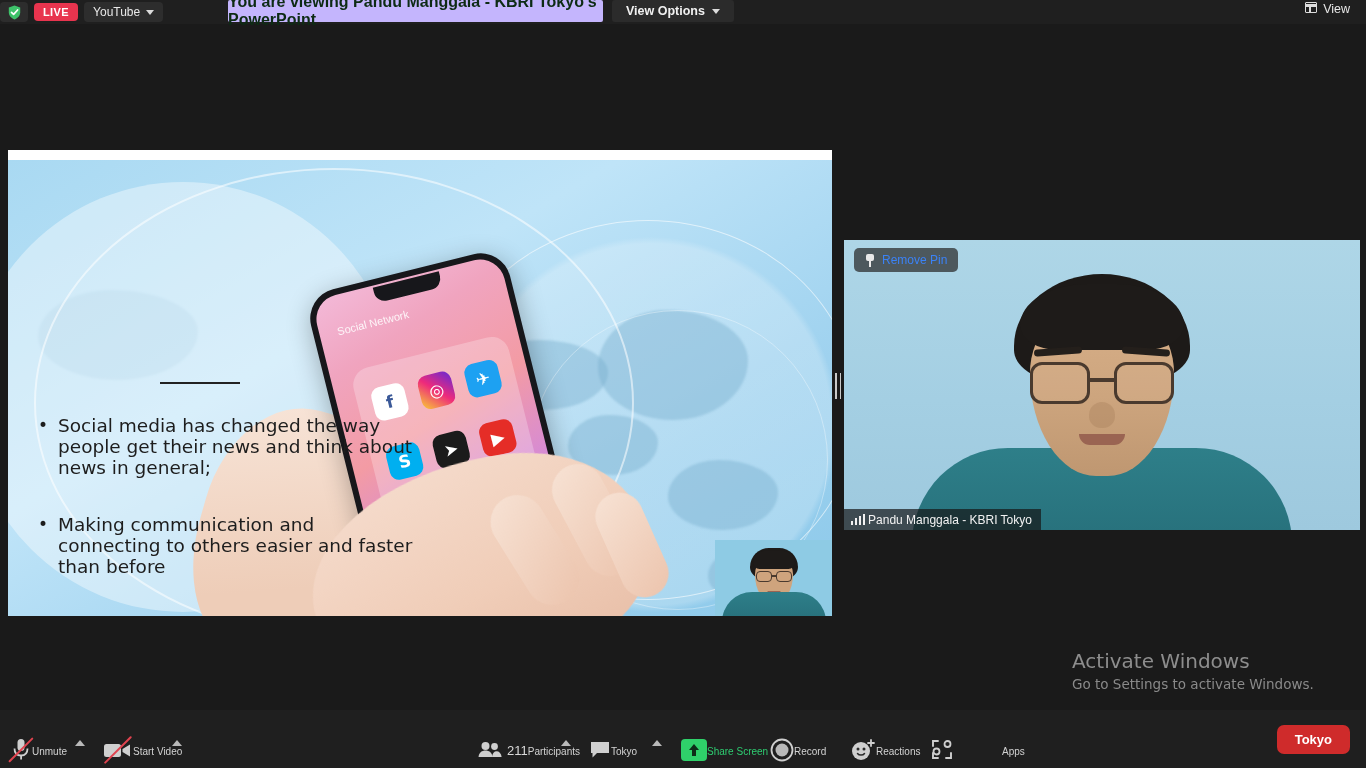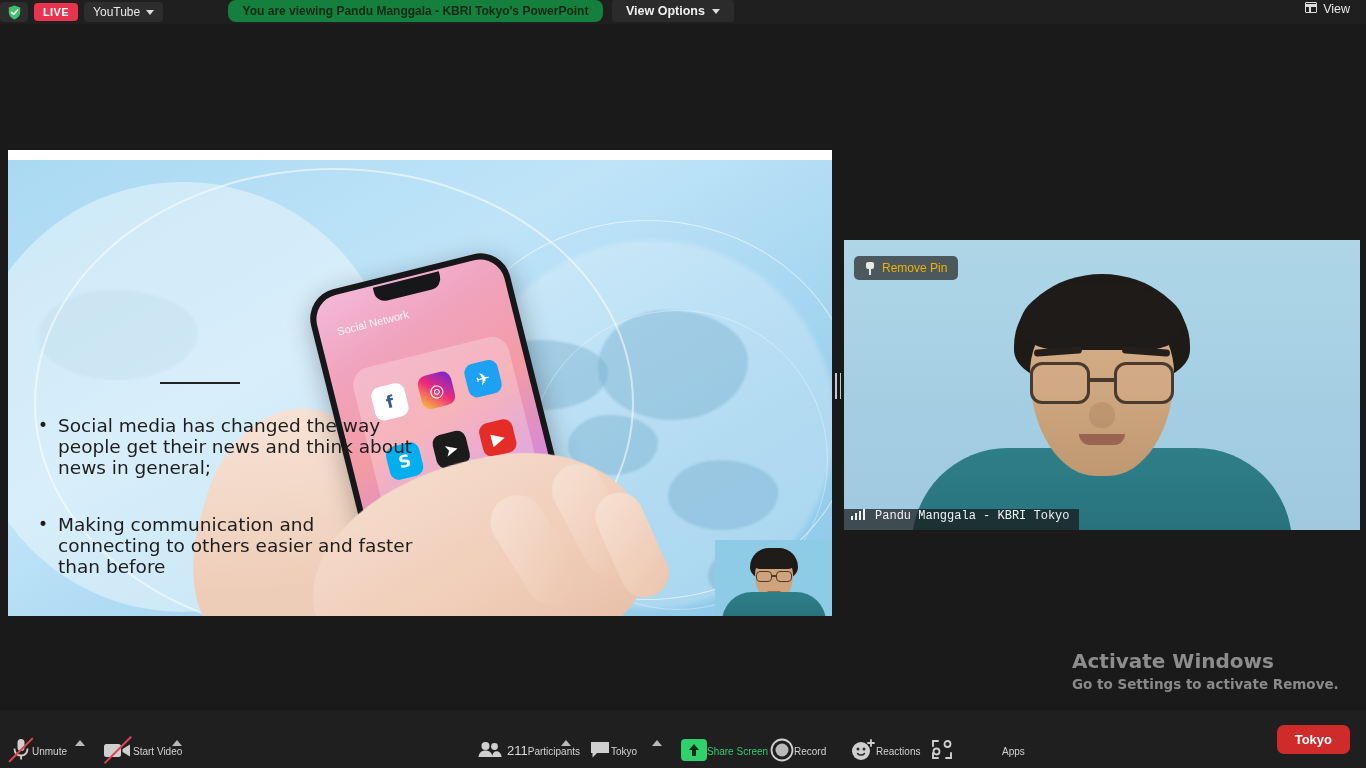--- a/index.html
+++ b/index.html
@@ -28,22 +28,22 @@
   .yt-btn {
     background: #2d2d2d; color: #e8e8e8; font-size: 12px; border-radius: 4px;
     padding: 3px 9px; display: flex; align-items: center; gap: 6px; line-height: 14px;
   }
   .caret-dn {
     width: 0; height: 0; border-left: 4px solid transparent;
     border-right: 4px solid transparent; border-top: 5px solid #dcdcdc;
   }
   .view-banner {
     position: absolute; left: 228px; top: 0; width: 375px; height: 22px;
-    background: #15803d; color: #0d2b14; font-size: 12px; font-weight: bold;
-    display: flex; align-items: center; justify-content: center; border-radius: 8px;
+    background: #c4b5fd; color: #0d2b14; font-size: 16px; font-weight: bold;
+    display: flex; align-items: center; justify-content: center; border-radius: 2px;
   }
   .view-options {
     position: absolute; left: 612px; top: 0; height: 22px;
     background: #2b2b2b; color: #f0f0f0; font-size: 12.5px; font-weight: bold;
     display: flex; align-items: center; gap: 7px; padding: 0 14px; border-radius: 3px;
   }
   .view-btn {
     position: absolute; right: 8px; top: 2px; height: 20px;
     color: #e6e6e6; font-size: 12.5px; display: flex; align-items: flex-start;
     gap: 6px; padding: 0 8px; border-radius: 4px;
@@ -181,37 +181,37 @@
   .mouth { position: absolute; left: 50%; top: 160px; transform: translateX(-50%); width: 46px; height: 11px;
            background: #9a6452; border-radius: 0 0 22px 22px; }
   .torso {
     position: absolute; left: 50%; bottom: -14px; transform: translateX(-50%);
     width: 380px; height: 96px; background: linear-gradient(180deg,#2e7f89 0%, #27707b 100%);
     border-radius: 130px 130px 0 0;
   }
   .neck { position: absolute; left: 50%; bottom: 74px; transform: translateX(-50%); width: 74px; height: 40px;
           background: #c0976f; }
   .remove-pin {
-    position: absolute; left: 854px; top: 256px; z-index: 10;
-    background: rgba(40,40,40,.72); color: #eab308; font-size: 12px;
+    position: absolute; left: 854px; top: 248px; z-index: 10;
+    background: rgba(40,40,40,.72); color: #3b82f6; font-size: 12px;
     border-radius: 5px; padding: 5px 11px; display: flex; align-items: center; gap: 7px;
   }
   .pin-ico { width: 10px; height: 13px; position: relative; display: inline-block; }
   .pin-ico::before { content:''; position:absolute; left:1px; top:0; width:8px; height:7px; background:#e9e9e9; border-radius:2px; }
   .pin-ico::after { content:''; position:absolute; left:4px; top:6px; width:2px; height:7px; background:#e9e9e9; }
   .name-tag {
     position: absolute; left: 844px; top: 509px; z-index: 10; height: 21px;
     background: rgba(22,22,22,.70); color: #f2f2f2; font-size: 12px;
-    display: flex; gap: 10px; padding: 0 9px 0 7px; font-family: Liberation Mono, monospace;
+    display: flex; align-items: center; gap: 3px; padding: 0 9px 0 7px;
   }
   .bars { display: flex; align-items: flex-end; gap: 1.5px; height: 11px; }
   .bars i { width: 2.4px; background: #f2f2f2; display: block; }
 
   
-  .watermark { position: absolute; left: 1072px; top: 648px; z-index: 7; font-weight: bold; }
+  .watermark { position: absolute; left: 1072px; top: 648px; z-index: 7; }
   .wm-title { color: #8d8d8d; font-size: 20px; line-height: 26px; font-family: "DejaVu Sans", sans-serif; }
   .wm-sub { color: #8a8a8a; font-size: 13.5px; line-height: 20px; font-family: "DejaVu Sans", sans-serif; }
 
   
   .toolbar {
     position: absolute; left: 0; bottom: 0; width: 1366px; height: 58px;
     background: #1f1f1f; z-index: 30;
   }
   .tb-item {
     position: absolute; bottom: 4px; display: flex; flex-direction: row;
@@ -378,21 +378,21 @@
       <i style="height:4px"></i>
         <i style="height:7px"></i>
         <i style="height:9px"></i>
         <i style="height:11px"></i>
     </span>
     <span>Pandu Manggala - KBRI Tokyo</span>
   </div>
 
   <div class="watermark">
     <div class="wm-title">Activate Windows</div>
-    <div class="wm-sub">Go to Settings to activate Remove.</div>
+    <div class="wm-sub">Go to Settings to activate Windows.</div>
   </div>
 
   <div class="toolbar">
 
     <div class="tb-item" style="left:10px;">
       <div class="tb-icon">
         <svg width="22" height="26" viewBox="0 0 22 26">
           <rect x="7.5" y="2" width="7" height="12" rx="3.5" fill="#cfcfcf"></rect>
           <path d="M4.5 11.5 C4.5 16 7.2 18.5 11 18.5 C14.8 18.5 17.5 16 17.5 11.5" stroke="#cfcfcf" stroke-width="1.8" fill="none"></path>
           <rect x="10.2" y="18.5" width="1.8" height="4" fill="#cfcfcf"></rect>

